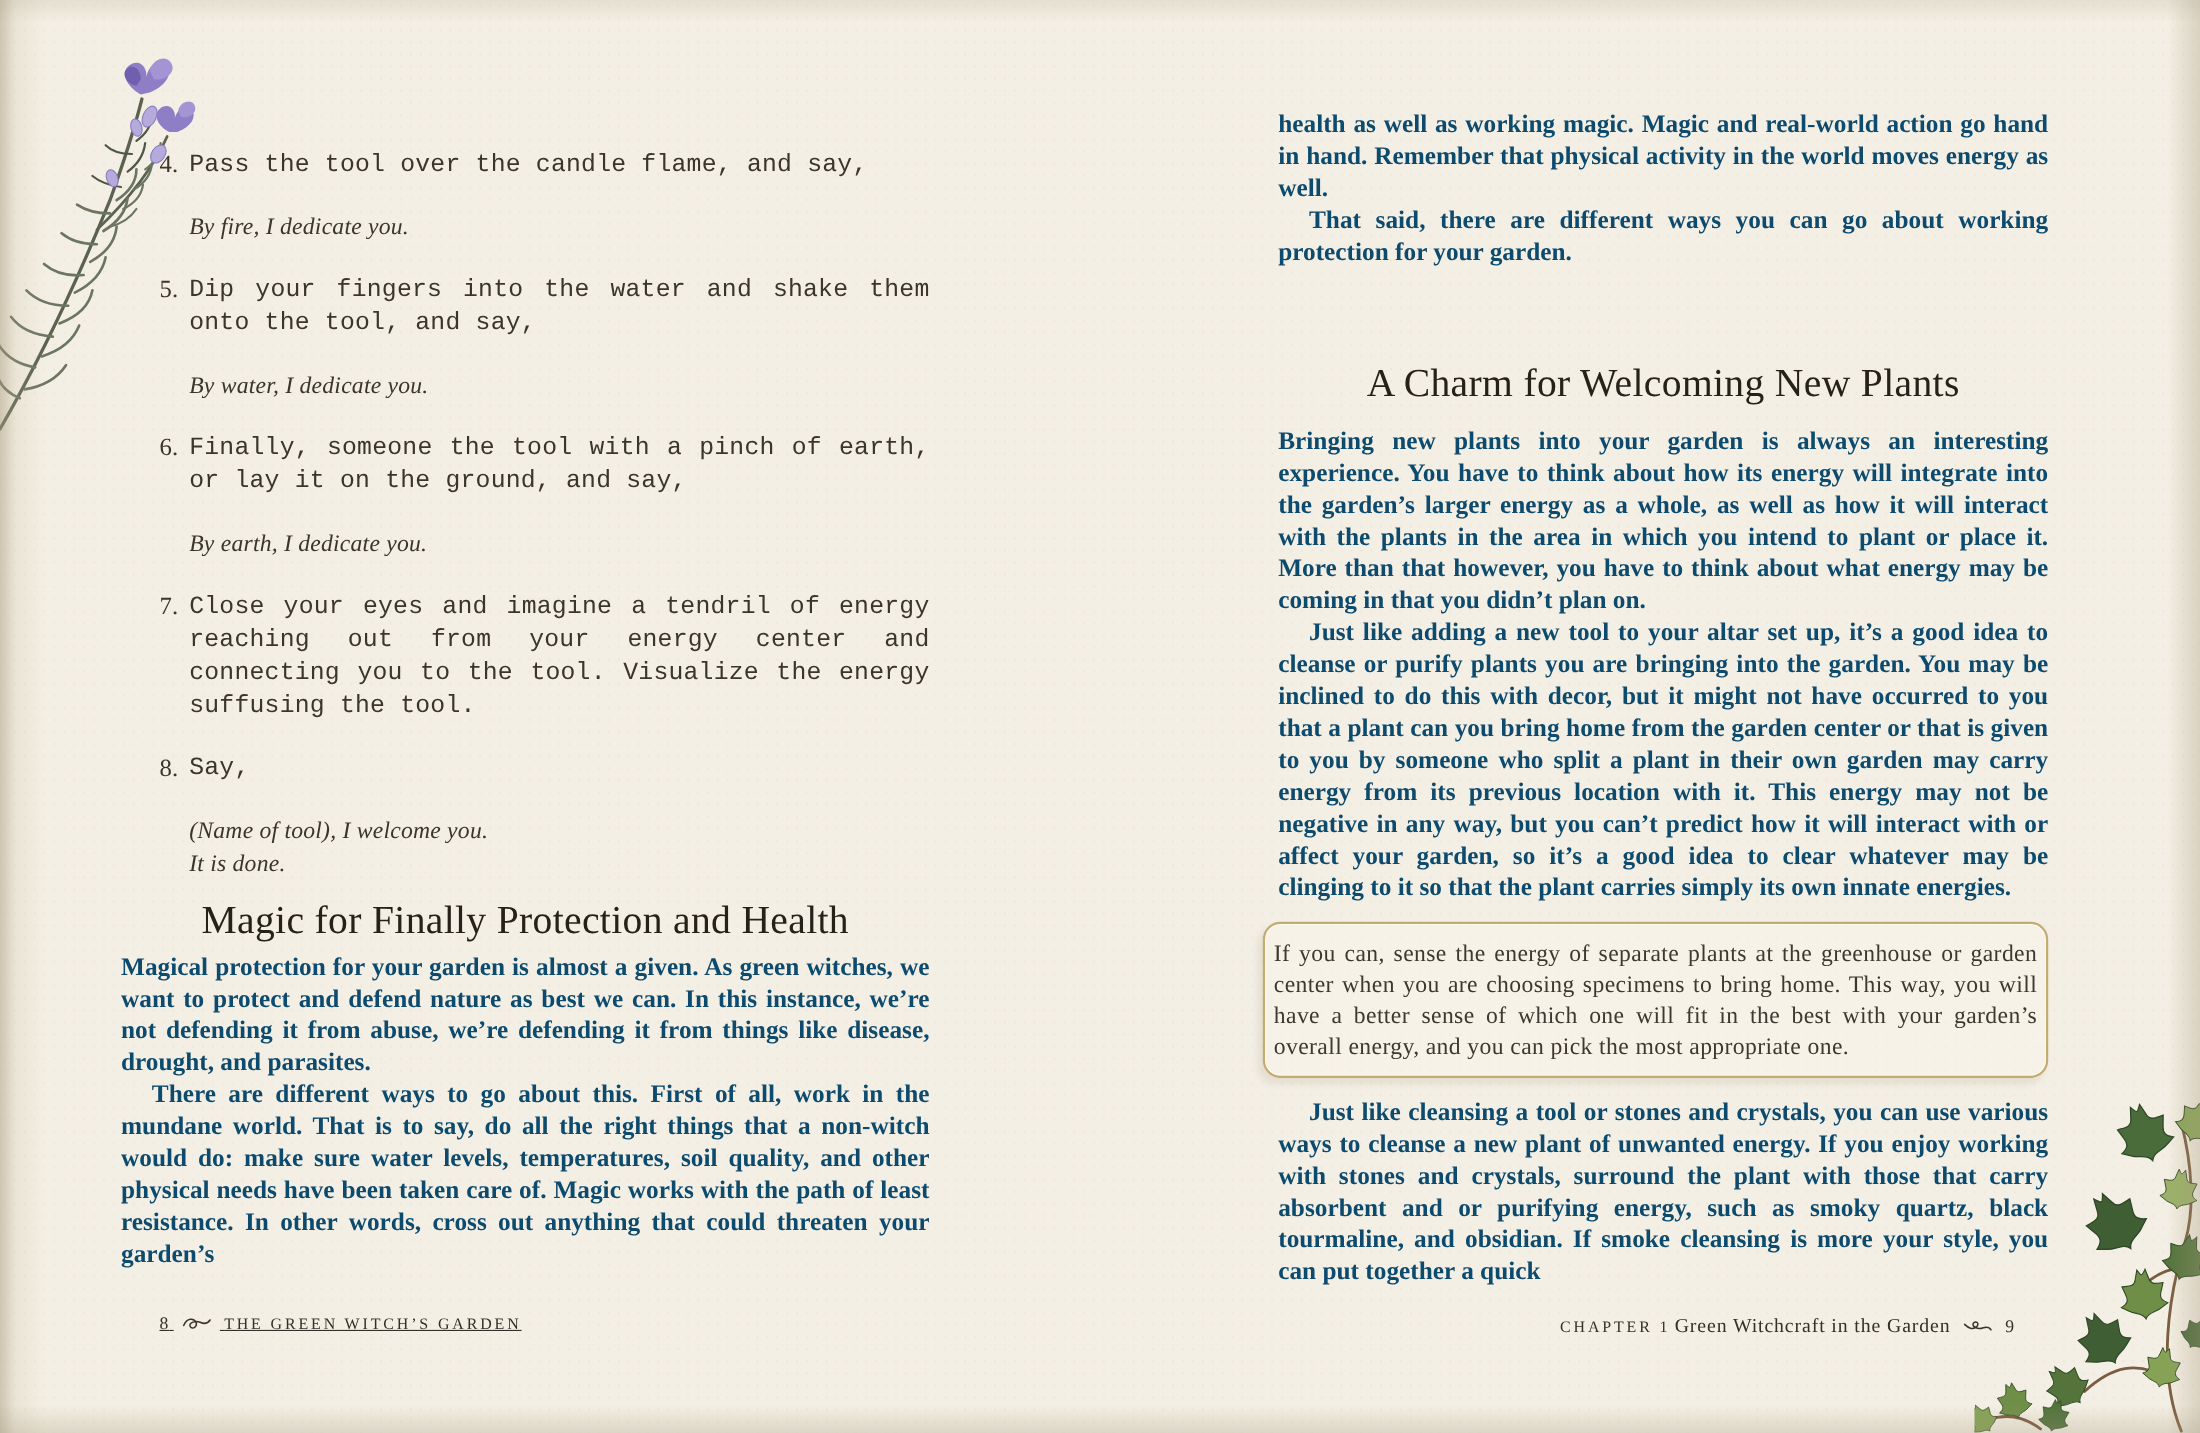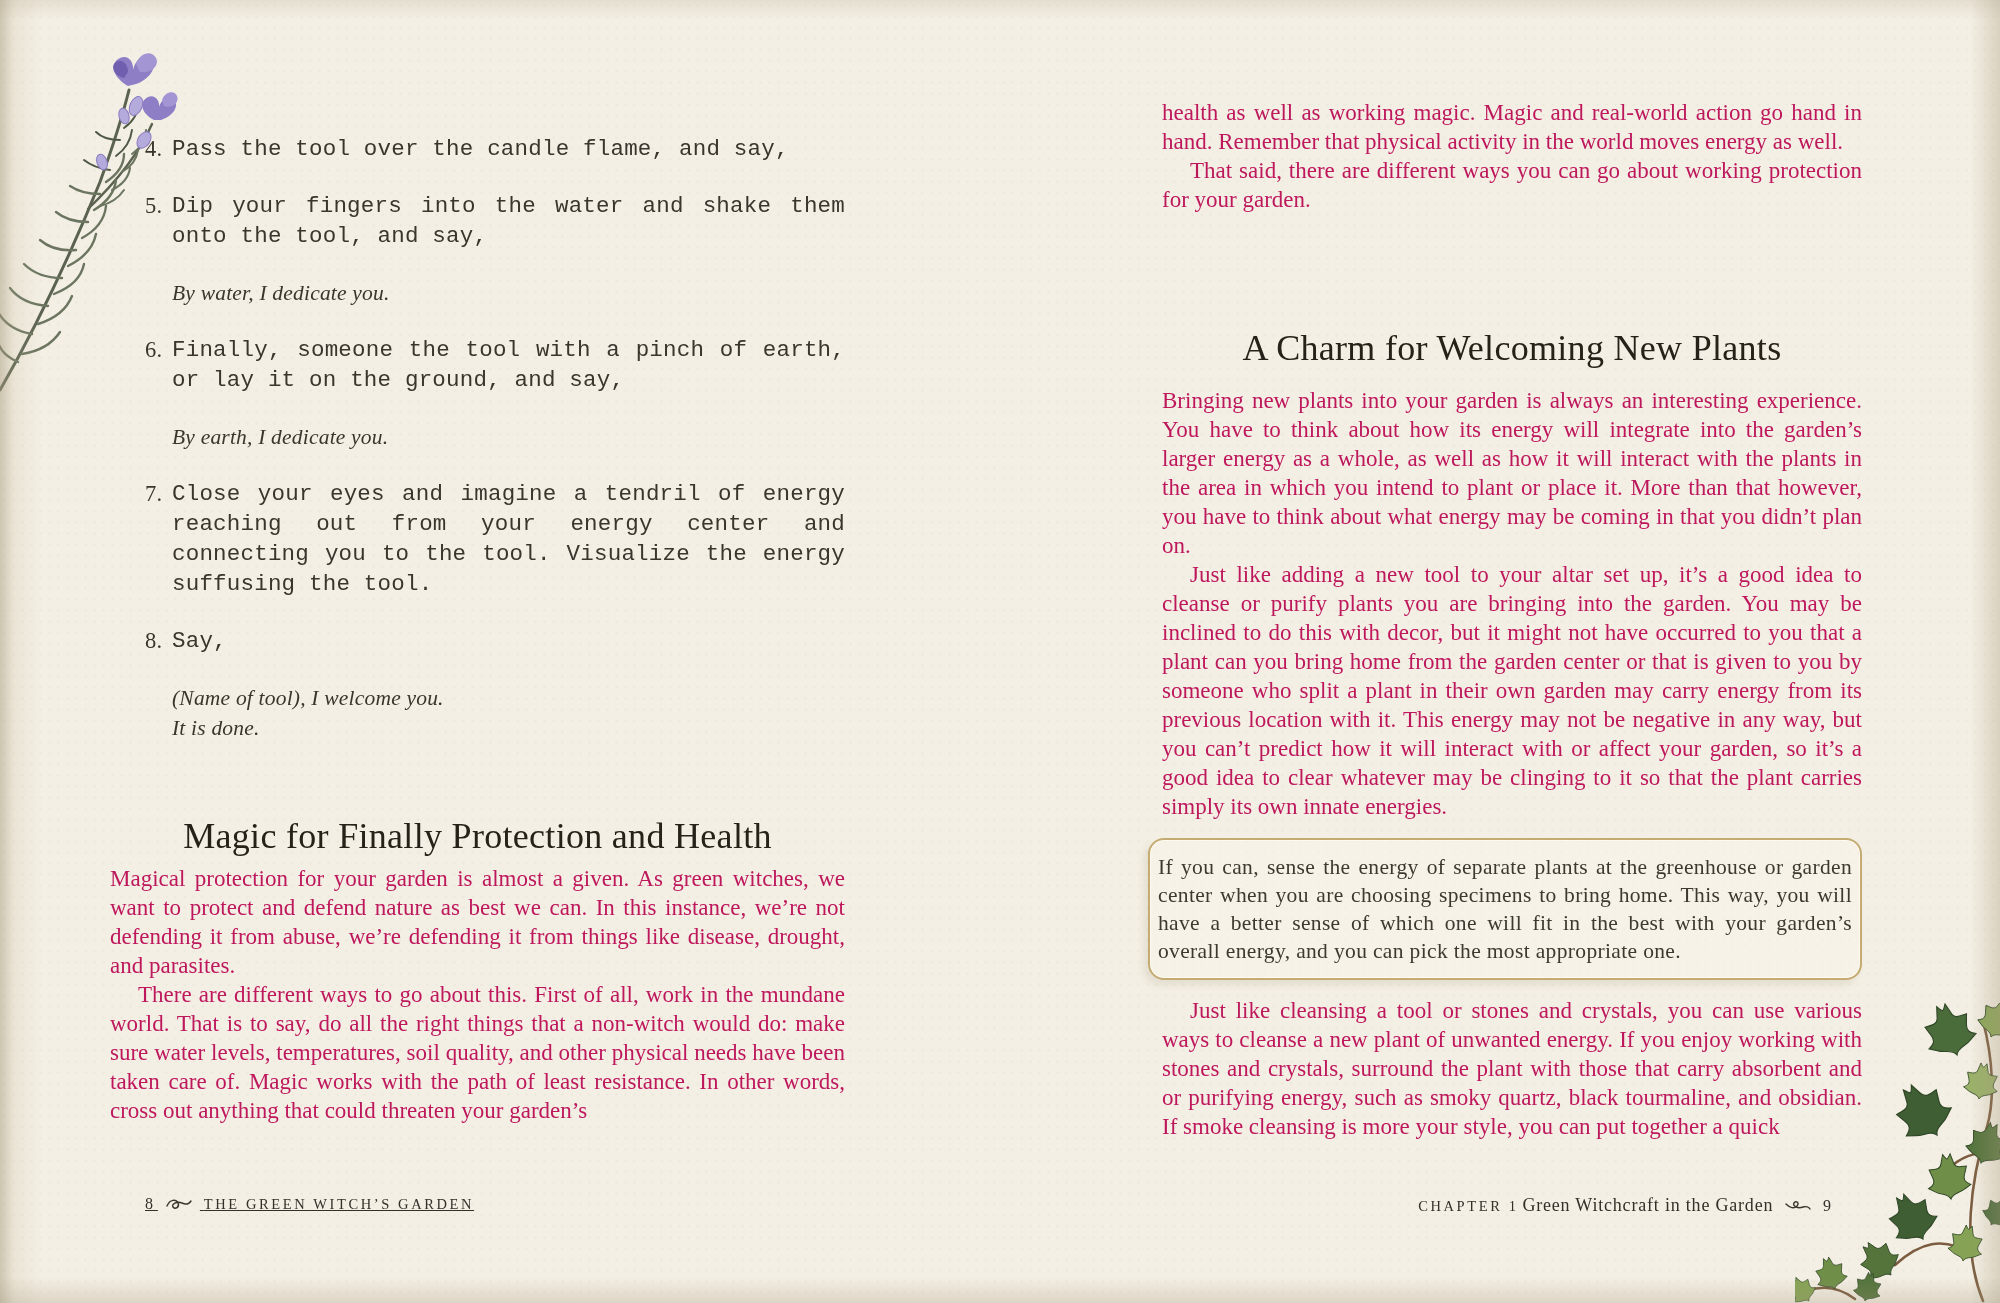--- a/index.html
+++ b/index.html
@@ -39,21 +39,21 @@
   .list-num{flex:0 0 27px;}
   .list-text{flex:1;text-align:justify;font-family:Liberation Mono, monospace;}
   .list-quote{margin:0 0 27px 27px;font-style:italic;font-size:21.5px;}
   .list-quote div{min-height:30px;}
 
   .heading{position:absolute;text-align:center;font-size:36px;line-height:40px;
     color:#262219;letter-spacing:.3px;font-weight:400;}
   .heading-left{left:110px;top:816px;width:735px;}
   .heading-right{left:162px;top:328px;width:700px;}
 
-  .bodytext{font-size:23px;line-height:29px;text-align:justify;color:#be185d;}
+  .bodytext{font-size:23px;line-height:29px;text-align:justify;color:#0c4a6e;font-weight:bold;}
   .bodytext p{margin:0;}
   .bodytext p.indent{text-indent:28px;}
   .body-left{position:absolute;left:110px;top:864px;width:735px;}
   .intro-right{position:absolute;left:162px;top:98px;width:700px;}
   .body-right-1{position:absolute;left:162px;top:386px;width:700px;}
   .body-right-2{position:absolute;left:162px;top:996px;width:700px;}
 
   
   .tipbox{position:absolute;left:148px;top:838px;width:714px;box-sizing:border-box;
     border:2px solid #c3ab72;border-radius:16px;
@@ -128,20 +128,23 @@
       <path d="M166 106 c 3 -9 13 -10 15 -4 c 3 7 -6 13 -13 10 z" fill="#a395d4"></path>
     </g>
   </svg>
 
   <div class="list-block">
 
     <div class="list-item">
       <div class="list-num">4.</div>
       <div class="list-text">Pass the tool over the candle flame, and say,</div>
     </div>
+    <div class="list-quote">
+      <div>By fire, I dedicate you.</div>
+    </div>
 
     <div class="list-item">
       <div class="list-num">5.</div>
       <div class="list-text">Dip your fingers into the water and shake them onto the tool, and say,</div>
     </div>
     <div class="list-quote">
       <div>By water, I dedicate you.</div>
     </div>
 
     <div class="list-item">

